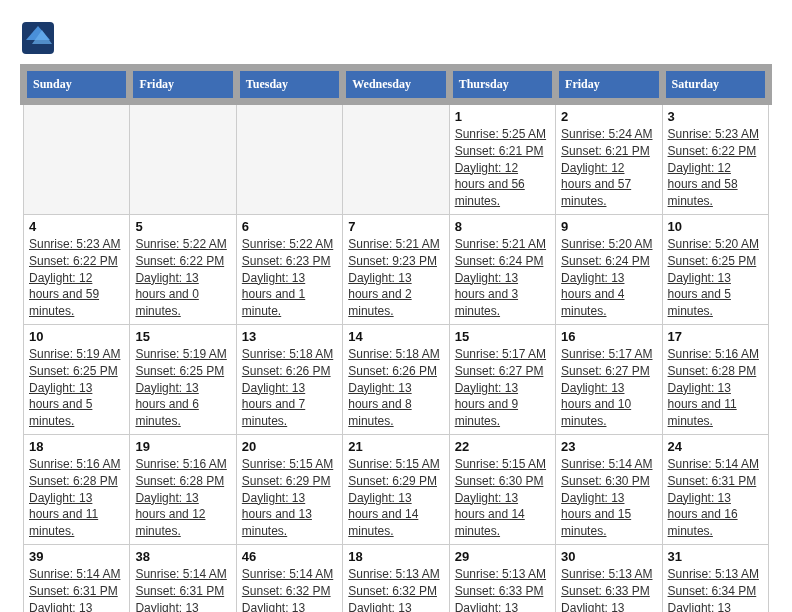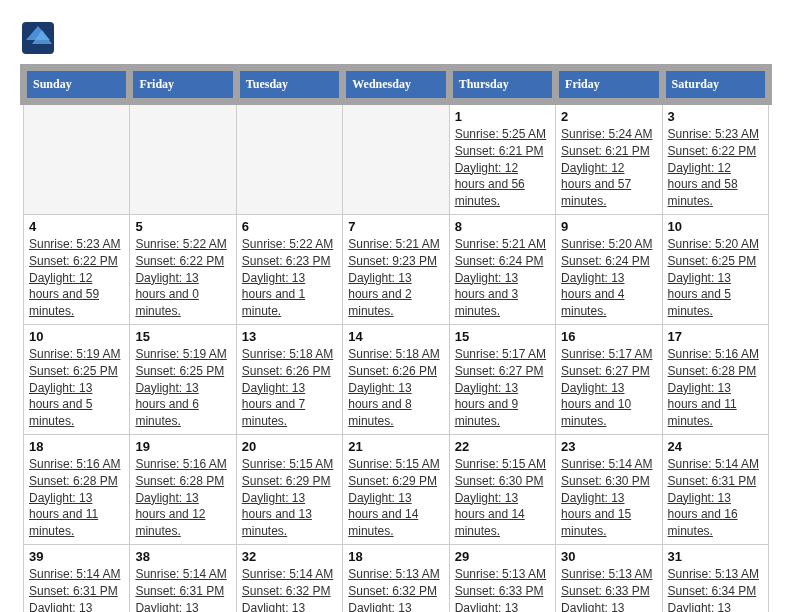--- a/index.html
+++ b/index.html
@@ -306,21 +306,21 @@
 and 17 minutes.</div>
         </td>
         <td>
           <span class="day-num">38</span>
           <div class="cell-info">Sunrise: 5:14 AM
 Sunset: 6:31 PM
 Daylight: 13 hours
 and 17 minutes.</div>
         </td>
         <td>
-          <span class="day-num">32</span>
+          <span class="day-num">46</span>
           <div class="cell-info">Sunrise: 5:14 AM
 Sunset: 6:32 PM
 Daylight: 13 hours
 and 18 minutes.</div>
         </td>
         <td>
           <span class="day-num">18</span>
           <div class="cell-info">Sunrise: 5:13 AM
 Sunset: 6:32 PM
 Daylight: 13 hours

